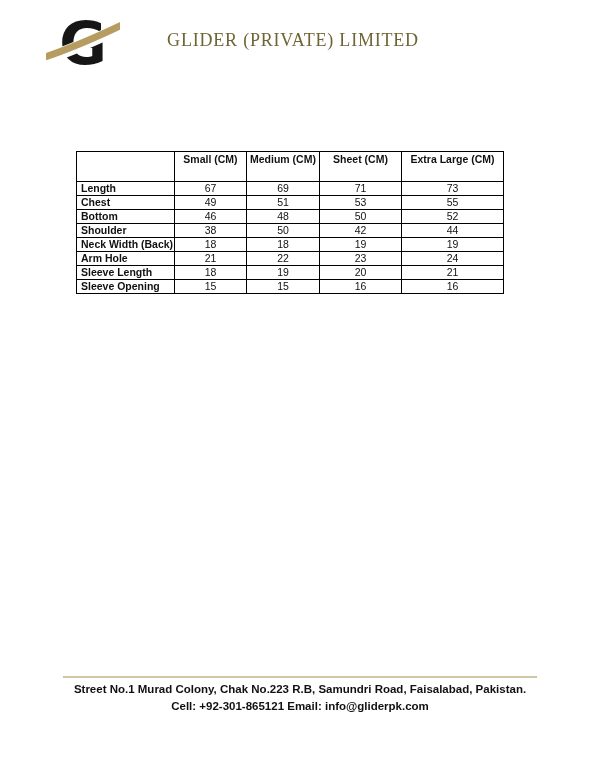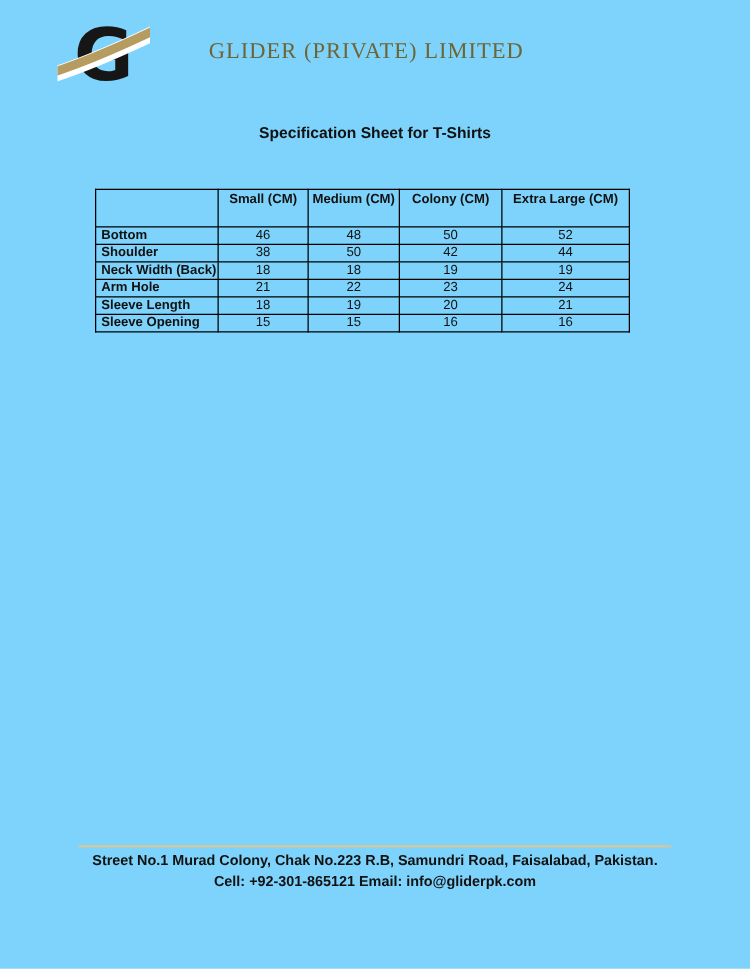--- a/index.html
+++ b/index.html
@@ -3,21 +3,21 @@
 <meta charset="utf-8">
 <style>
   * { margin: 0; padding: 0; box-sizing: border-box; }
   html, body { background: #e9e9e9; }
   body { font-family: "Liberation Sans", sans-serif; }
 
   .page {
     position: relative;
     width: 600px;
     height: 775px;
-    background: #7dd3fc;
+    background: #ffffff;
     margin: 0 auto;
     overflow: hidden;
   }
 
   
   .logo {
     position: absolute;
     left: 46px;
     top: 13px;
     width: 74px;
@@ -141,40 +141,53 @@
     <span class="logo-g" style="color: rgb(22, 22, 22);">G</span>
     <svg class="logo-swoosh" viewBox="0 0 74 64">
       <path d="M -4 47 Q 30 36 78 13" stroke="#ffffff" stroke-width="12" fill="none"></path>
       <path d="M -4 45 Q 30 34 78 11" stroke="#b79c62" stroke-width="7" fill="none" style="stroke: rgb(183, 156, 98);"></path>
     </svg>
   </div>
 
   <div class="company-name" style="color: rgb(111, 100, 52);">GLIDER (PRIVATE) LIMITED</div>
 
 
-  <div class="doc-title">Specification Sheet for T-Shirts</div>
 
   <table class="spec-table">
     <colgroup>
       <col style="width:98px">
       <col style="width:72px">
       <col style="width:73px">
       <col style="width:82px">
       <col style="width:102px">
     </colgroup>
     <thead>
       <tr>
         <th></th>
         <th>Small (CM)</th>
         <th>Medium (CM)</th>
-        <th>Colony (CM)</th>
+        <th>Sheet (CM)</th>
         <th>Extra Large (CM)</th>
       </tr>
     </thead>
     <tbody>
+        <tr>
+          <td class="row-label">Length</td>
+          <td>67</td>
+          <td>69</td>
+          <td>71</td>
+          <td>73</td>
+        </tr>
+        <tr>
+          <td class="row-label">Chest</td>
+          <td>49</td>
+          <td>51</td>
+          <td>53</td>
+          <td>55</td>
+        </tr>
         <tr>
           <td class="row-label">Bottom</td>
           <td>46</td>
           <td>48</td>
           <td>50</td>
           <td>52</td>
         </tr>
         <tr>
           <td class="row-label">Shoulder</td>
           <td>38</td>

